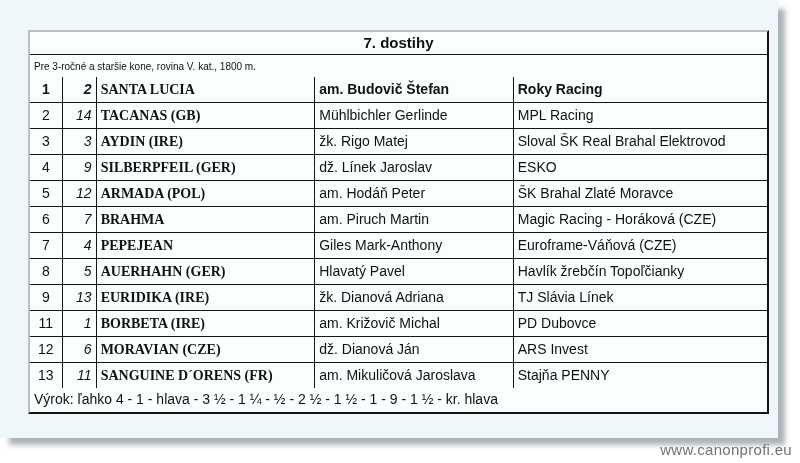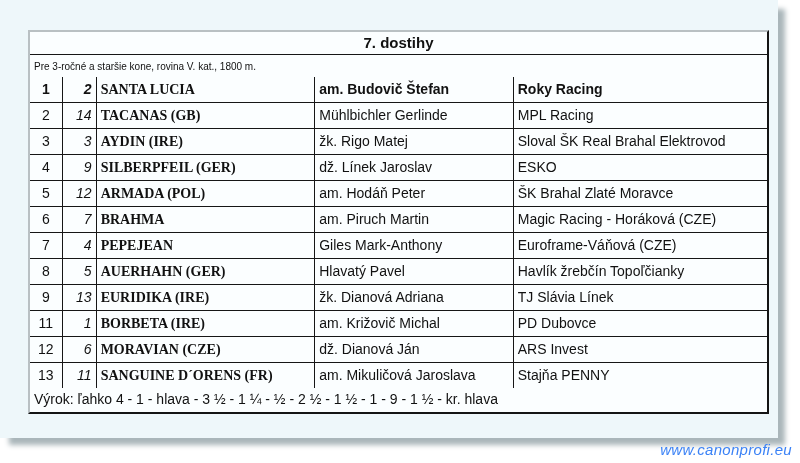--- a/index.html
+++ b/index.html
@@ -64,22 +64,21 @@
   td.col-pos { text-align: center; font-size: 15px; }
   td.col-num { text-align: right; font-style: italic; }
   td.col-horse { font-weight: bold; font-family: Liberation Serif, serif; }
   tr.data-row.winner td { font-weight: bold; }
   tr.footer-row td { height: 22px; font-size: 14px; }
 
   .watermark {
     position: absolute;
     right: 8px; top: 441px;
     font-size: 15px;
-    font-style: italic;
-    color: #3b82f6;
+    color: #737373;
     letter-spacing: 0.3px;
     text-decoration: none;
     cursor: pointer;
   }
 </style>
 </head>
 <body>
 
 <div class="stage">
   <div class="page">

